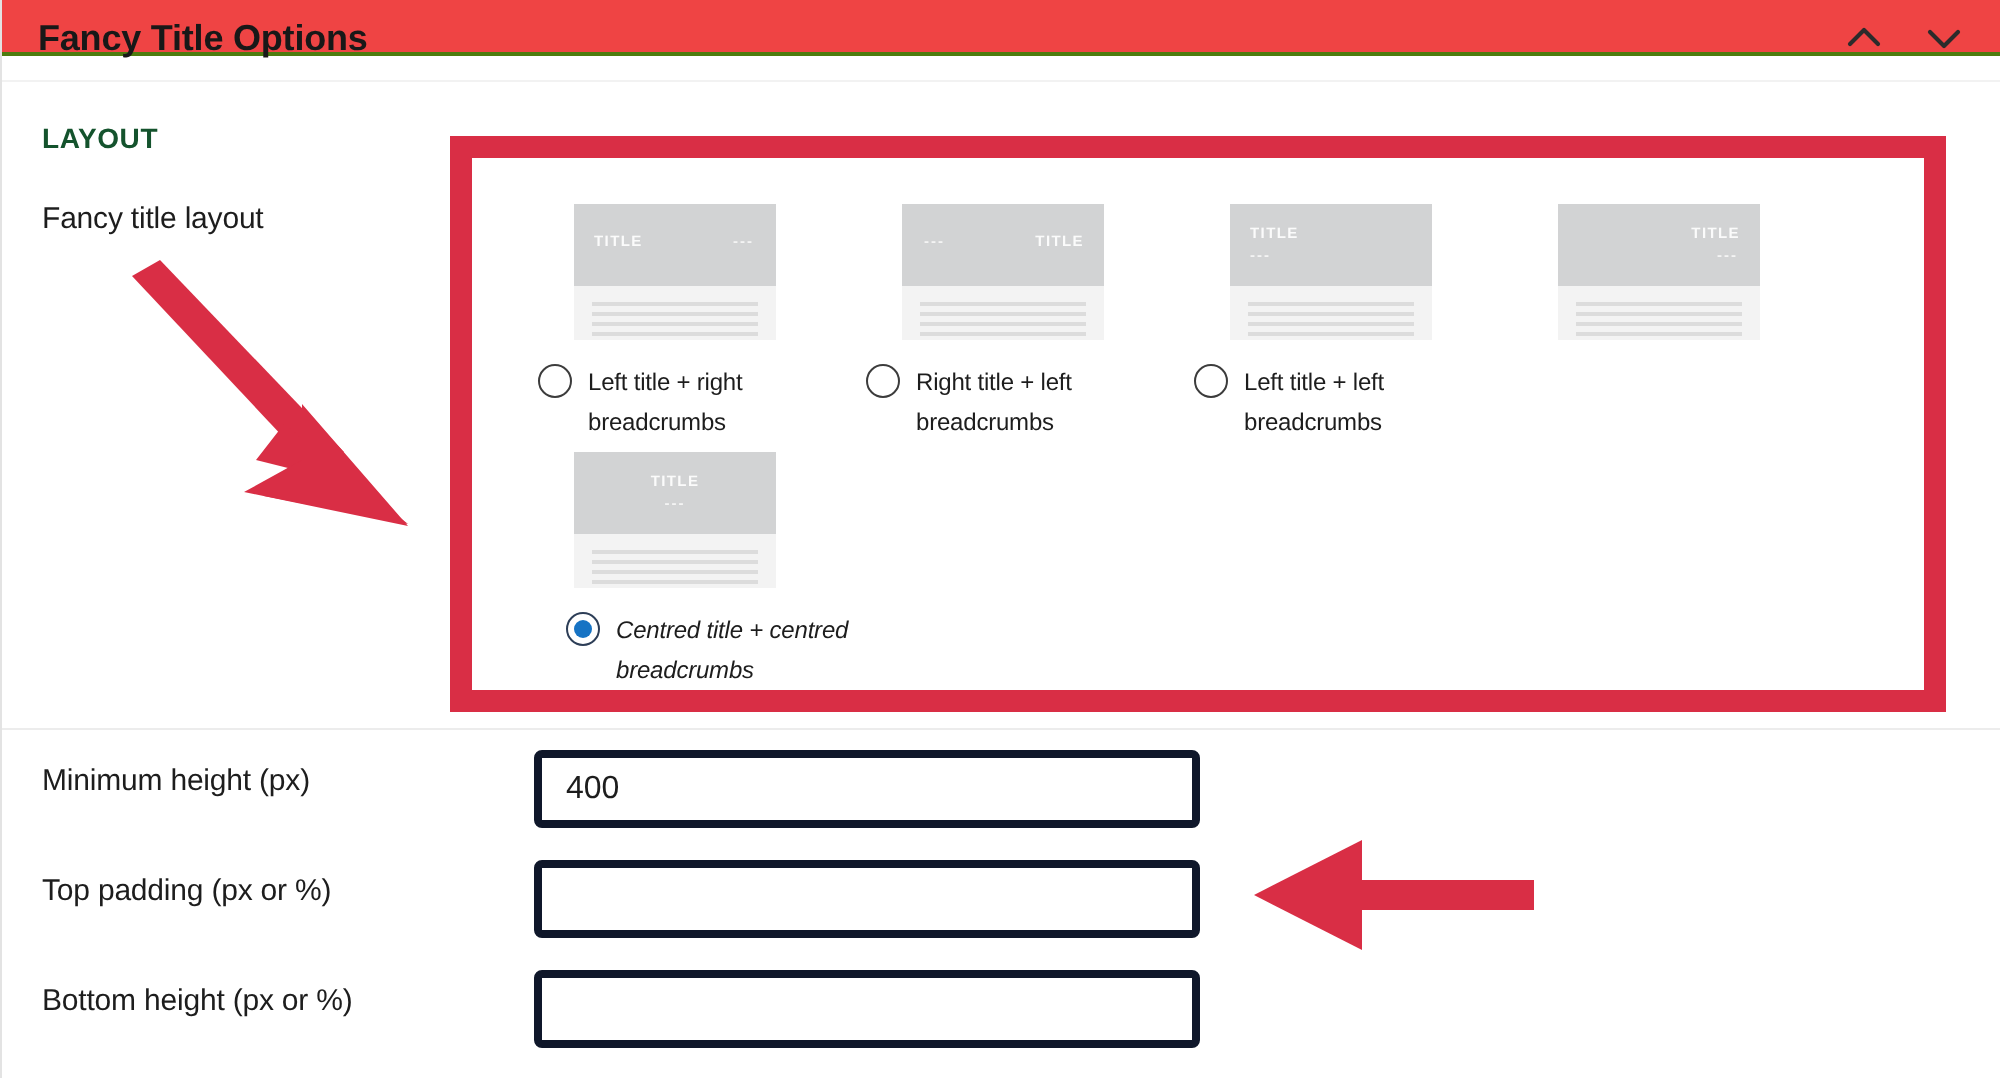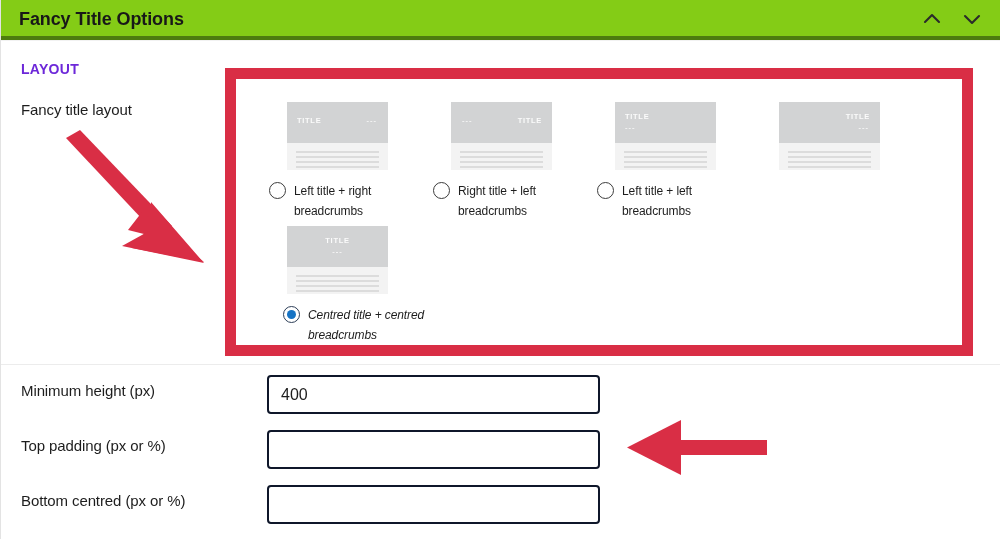--- a/index.html
+++ b/index.html
@@ -26,24 +26,24 @@
     box-sizing: border-box;
     border-left: 1px solid #e3e3e3;
     background: #fff;
   }
 
   
   .panel-header {
     position: absolute;
     left: 0; top: 0;
     width: 1000px;
-    height: 40px;
+    height: 28px;
     box-sizing: border-box;
-    border-bottom: 4px solid #4d7c0f;
-    background: #84cc16;
+    border-bottom: 2px solid #4d7c0f;
+    background: #ef4444;
   }
   .panel-title {
     position: absolute;
     left: 18px;
     top: 9px;
     font-size: 18px;
     font-weight: 600;
     letter-spacing: -0.1px;
     color: #181818;
     white-space: nowrap;
@@ -75,21 +75,21 @@
   }
 
   
   .section-label {
     position: absolute;
     left: 20px;
     top: 61px;
     font-size: 14px;
     font-weight: 700;
     letter-spacing: 0.3px;
-    color: #6d28d9;
+    color: #14532d;
   }
   .field-label {
     position: absolute;
     font-size: 15px;
     color: #1d1d1d;
     letter-spacing: -0.1px;
     white-space: nowrap;
   }
   #lbl-fancy-title-layout { left: 20px; top: 101px; }
   #lbl-min-height        { left: 20px; top: 382px; }
@@ -235,21 +235,21 @@
     background: #ececec;
   }
 
   
   .text-input {
     position: absolute;
     left: 266px;
     width: 333px;
     height: 39px;
     box-sizing: border-box;
-    border: 2px solid #0f172a;
+    border: 4px solid #0f172a;
     border-radius: 4px;
     background: #ffffff;
     font-family: "Liberation Sans", "DejaVu Sans", sans-serif;
     font-size: 16px;
     color: #1d1d1d;
     padding: 0 12px;
     outline: none;
   }
   #input-min-height     { top: 375px; }
   #input-top-padding    { top: 430px; }
@@ -298,21 +298,21 @@
   <div class="header-shadow"></div>
 
   <div class="section-label">LAYOUT</div>
 
   <div class="field-label" id="lbl-fancy-title-layout">Fancy title layout</div>
 
   <div class="field-label" id="lbl-top-padding">Top padding (px or %)</div>
 
   <div class="field-label" id="lbl-min-height">Minimum height (px)</div>
 
-  <div class="field-label" id="lbl-bottom-padding">Bottom centred (px or %)</div>
+  <div class="field-label" id="lbl-bottom-padding">Bottom height (px or %)</div>
 
   <div class="options-area">
 
     <div class="option opt1">
       <div class="thumb v-left-right">
         <div class="thumb-head">
           <span class="thumb-title">TITLE</span>
           <span class="thumb-dashes">---</span>
         </div>
         <div class="thumb-body">

